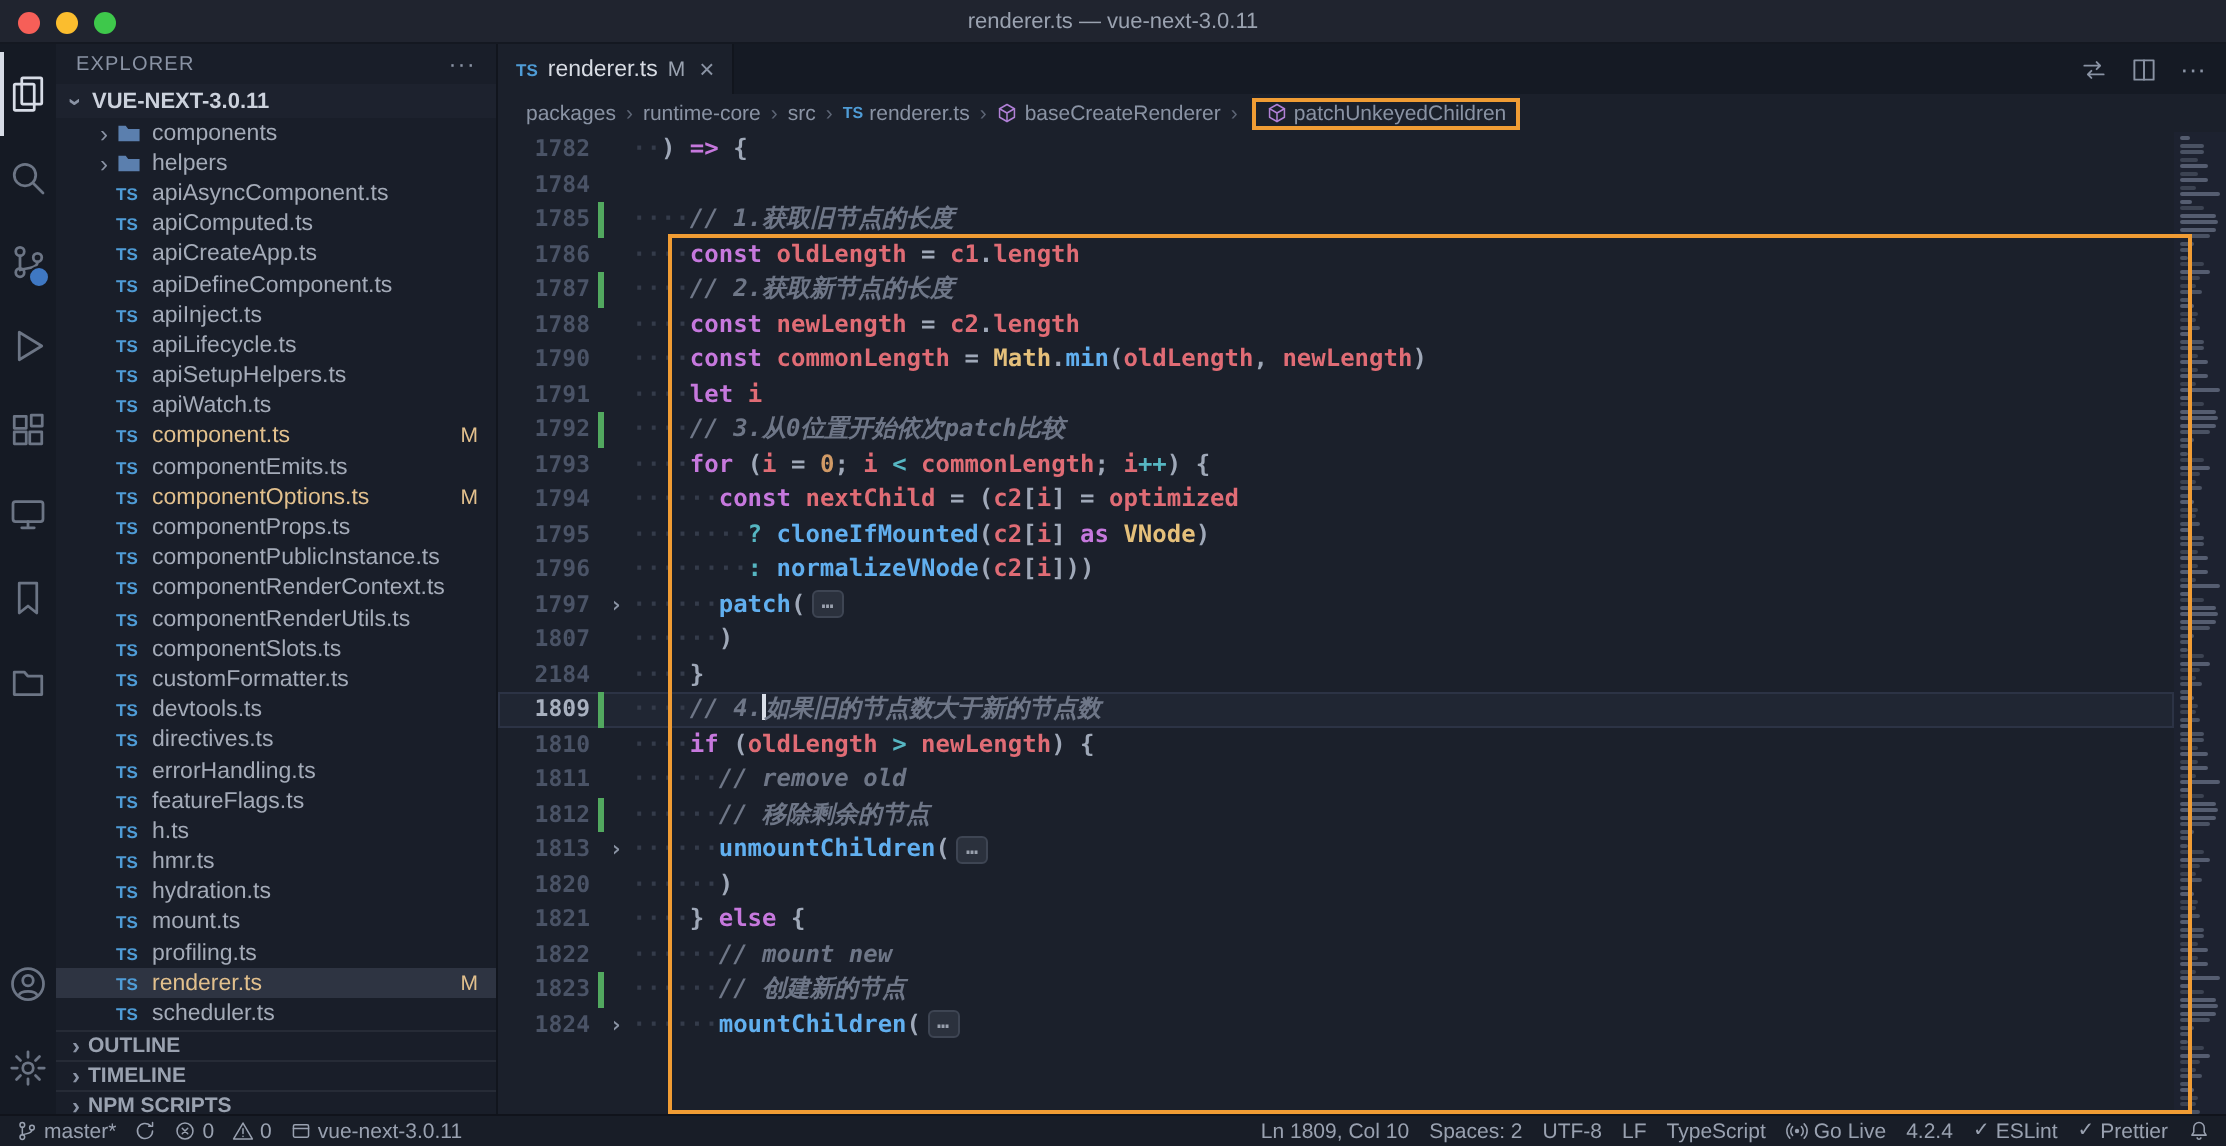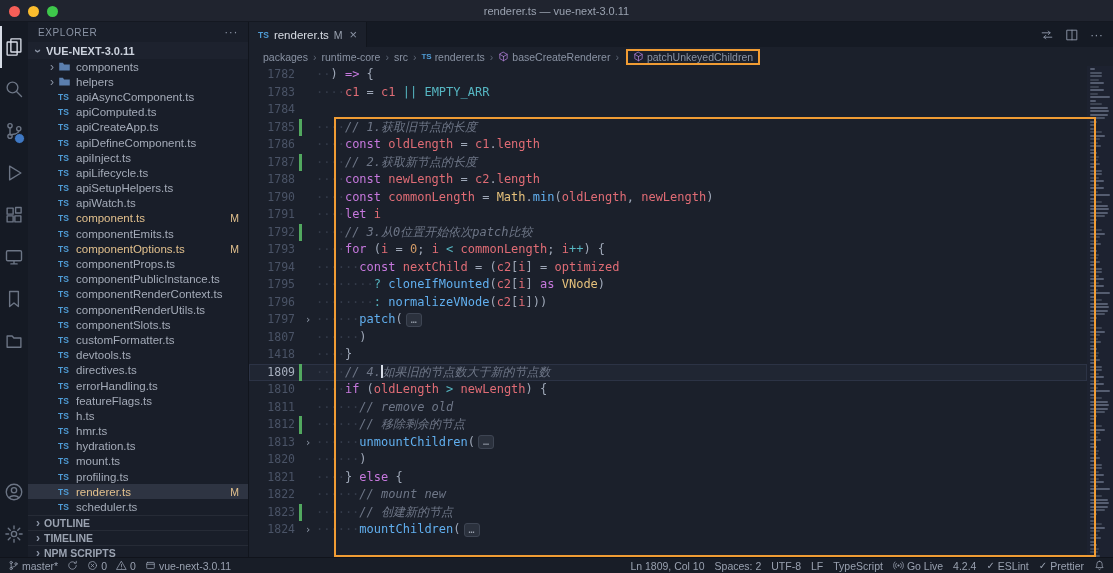--- a/index.html
+++ b/index.html
@@ -53,21 +53,21 @@
   .tab-close{color:#8a93a4;font-size:13px;margin-left:2px;cursor:pointer;}
   .tab-actions{margin-left:auto;display:flex;align-items:center;gap:11px;padding-right:10px;color:#8a93a4;}
   .tab-actions .ta{cursor:pointer;display:flex;align-items:center;font-size:13px;line-height:1;}
   .breadcrumbs{height:19px;flex:0 0 auto;display:flex;align-items:center;font-size:10.5px;color:#8a93a4;
     padding-left:14px;gap:3px;white-space:nowrap;}
   .bc-sep{color:#5d6575;margin:0 2px;}
   .bc-item{display:flex;align-items:center;gap:3px;cursor:pointer;}
   .bc-item .tsbadge{font-size:8px;}
   .mico{color:#b180d7;display:flex;align-items:center;}
   .bc-hl{border:2px solid #f09c34;padding:0 5px;margin-left:2px;height:16px;box-sizing:border-box;}
-  .code-wrap{flex:1;position:relative;overflow:hidden;}
+  .code-wrap{flex:1;position:relative;overflow:hidden;font-weight:bold;}
   .code-lines{position:absolute;top:0;left:0;right:26px;}
   .cl{display:flex;height:17.5px;line-height:17.5px;font-family:"DejaVu Sans Mono",monospace;font-size:12px;white-space:pre;}
   .cl .ln{width:46px;text-align:right;color:#4a5366;font-size:11.5px;flex:0 0 auto;}
   .cl.active .ln{color:#a8b0bf;}
   .cl.active{background:rgba(120,140,180,0.06);box-shadow:inset 0 0 0 1px #2c3345;}
   .gitbar{width:3px;margin-left:4px;flex:0 0 auto;}
   .gitbar.added{background:#52a85f;}
   .foldcol{width:12px;flex:0 0 auto;text-align:center;color:#8a93a4;font-size:11px;cursor:pointer;}
   .ctext{padding-left:2px;}
   .tk-w{color:#343b4a;}
@@ -425,36 +425,35 @@
                 <path d="M8 1.8l5.4 3.1v6.2L8 14.2l-5.4-3.1V4.9z"></path>
                 <path d="M8 8l5.4-3.1 M8 8v6.2 M8 8L2.6 4.9"></path>
               </svg>
             </span>
             <span>patchUnkeyedChildren</span>
           </span>
         </div>
       <div class="code-wrap">
         <div class="code-lines">
             <div class="cl"><span class="ln">1782</span><span class="gitbar"></span><span class="foldcol"></span><span class="ctext"><span class="tk-w">··</span><span class="tk-p">) </span><span class="tk-k">=&gt;</span><span class="tk-p"> {</span></span></div>
-            <div class="cl"><span class="ln">1783</span><span class="gitbar"></span><span class="foldcol"></span><span class="ctext"><span class="tk-w">····</span><span class="tk-v">c1 </span><span class="tk-p">= </span><span class="tk-v">c1 </span><span class="tk-o">|| </span><span class="tk-d">EMPTY_ARR</span></span></div>
             <div class="cl"><span class="ln">1784</span><span class="gitbar"></span><span class="foldcol"></span></div>
             <div class="cl"><span class="ln">1785</span><span class="gitbar added"></span><span class="foldcol"></span><span class="ctext"><span class="tk-w">····</span><span class="tk-c">// 1.获取旧节点的长度</span></span></div>
             <div class="cl"><span class="ln">1786</span><span class="gitbar"></span><span class="foldcol"></span><span class="ctext"><span class="tk-w">····</span><span class="tk-k">const </span><span class="tk-v">oldLength </span><span class="tk-p">= </span><span class="tk-v">c1</span><span class="tk-p">.</span><span class="tk-v">length</span></span></div>
             <div class="cl"><span class="ln">1787</span><span class="gitbar added"></span><span class="foldcol"></span><span class="ctext"><span class="tk-w">····</span><span class="tk-c">// 2.获取新节点的长度</span></span></div>
             <div class="cl"><span class="ln">1788</span><span class="gitbar"></span><span class="foldcol"></span><span class="ctext"><span class="tk-w">····</span><span class="tk-k">const </span><span class="tk-v">newLength </span><span class="tk-p">= </span><span class="tk-v">c2</span><span class="tk-p">.</span><span class="tk-v">length</span></span></div>
             <div class="cl"><span class="ln">1790</span><span class="gitbar"></span><span class="foldcol"></span><span class="ctext"><span class="tk-w">····</span><span class="tk-k">const </span><span class="tk-v">commonLength </span><span class="tk-p">= </span><span class="tk-t">Math</span><span class="tk-p">.</span><span class="tk-f">min</span><span class="tk-p">(</span><span class="tk-v">oldLength</span><span class="tk-p">, </span><span class="tk-v">newLength</span><span class="tk-p">)</span></span></div>
             <div class="cl"><span class="ln">1791</span><span class="gitbar"></span><span class="foldcol"></span><span class="ctext"><span class="tk-w">····</span><span class="tk-k">let </span><span class="tk-v">i</span></span></div>
             <div class="cl"><span class="ln">1792</span><span class="gitbar added"></span><span class="foldcol"></span><span class="ctext"><span class="tk-w">····</span><span class="tk-c">// 3.从0位置开始依次patch比较</span></span></div>
             <div class="cl"><span class="ln">1793</span><span class="gitbar"></span><span class="foldcol"></span><span class="ctext"><span class="tk-w">····</span><span class="tk-k">for </span><span class="tk-p">(</span><span class="tk-v">i </span><span class="tk-p">= </span><span class="tk-n">0</span><span class="tk-p">; </span><span class="tk-v">i </span><span class="tk-o">&lt; </span><span class="tk-v">commonLength</span><span class="tk-p">; </span><span class="tk-v">i</span><span class="tk-o">++</span><span class="tk-p">) {</span></span></div>
             <div class="cl"><span class="ln">1794</span><span class="gitbar"></span><span class="foldcol"></span><span class="ctext"><span class="tk-w">······</span><span class="tk-k">const </span><span class="tk-v">nextChild </span><span class="tk-p">= </span><span class="tk-p">(</span><span class="tk-v">c2</span><span class="tk-p">[</span><span class="tk-v">i</span><span class="tk-p">] </span><span class="tk-p">= </span><span class="tk-v">optimized</span></span></div>
             <div class="cl"><span class="ln">1795</span><span class="gitbar"></span><span class="foldcol"></span><span class="ctext"><span class="tk-w">········</span><span class="tk-o">? </span><span class="tk-f">cloneIfMounted</span><span class="tk-p">(</span><span class="tk-v">c2</span><span class="tk-p">[</span><span class="tk-v">i</span><span class="tk-p">]</span><span class="tk-k"> as </span><span class="tk-t">VNode</span><span class="tk-p">)</span></span></div>
             <div class="cl"><span class="ln">1796</span><span class="gitbar"></span><span class="foldcol"></span><span class="ctext"><span class="tk-w">········</span><span class="tk-o">: </span><span class="tk-f">normalizeVNode</span><span class="tk-p">(</span><span class="tk-v">c2</span><span class="tk-p">[</span><span class="tk-v">i</span><span class="tk-p">]</span><span class="tk-p">))</span></span></div>
             <div class="cl"><span class="ln">1797</span><span class="gitbar"></span><span class="foldcol">›</span><span class="ctext"><span class="tk-w">······</span><span class="tk-f">patch</span><span class="tk-p">(</span><span class="tk-x">…</span></span></div>
             <div class="cl"><span class="ln">1807</span><span class="gitbar"></span><span class="foldcol"></span><span class="ctext"><span class="tk-w">······</span><span class="tk-p">)</span></span></div>
-            <div class="cl"><span class="ln">1418</span><span class="gitbar"></span><span class="foldcol"></span><span class="ctext"><span class="tk-w">····</span><span class="tk-p">}</span></span></div>
+            <div class="cl"><span class="ln">2184</span><span class="gitbar"></span><span class="foldcol"></span><span class="ctext"><span class="tk-w">····</span><span class="tk-p">}</span></span></div>
             <div class="cl active"><span class="ln">1809</span><span class="gitbar added"></span><span class="foldcol"></span><span class="ctext"><span class="tk-w">····</span><span class="tk-c">// 4.</span><span class="cursor"></span><span class="tk-c">如果旧的节点数大于新的节点数</span></span></div>
             <div class="cl"><span class="ln">1810</span><span class="gitbar"></span><span class="foldcol"></span><span class="ctext"><span class="tk-w">····</span><span class="tk-k">if </span><span class="tk-p">(</span><span class="tk-v">oldLength </span><span class="tk-o">&gt; </span><span class="tk-v">newLength</span><span class="tk-p">) {</span></span></div>
             <div class="cl"><span class="ln">1811</span><span class="gitbar"></span><span class="foldcol"></span><span class="ctext"><span class="tk-w">······</span><span class="tk-c">// remove old</span></span></div>
             <div class="cl"><span class="ln">1812</span><span class="gitbar added"></span><span class="foldcol"></span><span class="ctext"><span class="tk-w">······</span><span class="tk-c">// 移除剩余的节点</span></span></div>
             <div class="cl"><span class="ln">1813</span><span class="gitbar"></span><span class="foldcol">›</span><span class="ctext"><span class="tk-w">······</span><span class="tk-f">unmountChildren</span><span class="tk-p">(</span><span class="tk-x">…</span></span></div>
             <div class="cl"><span class="ln">1820</span><span class="gitbar"></span><span class="foldcol"></span><span class="ctext"><span class="tk-w">······</span><span class="tk-p">)</span></span></div>
             <div class="cl"><span class="ln">1821</span><span class="gitbar"></span><span class="foldcol"></span><span class="ctext"><span class="tk-w">····</span><span class="tk-p">} </span><span class="tk-k">else</span><span class="tk-p"> {</span></span></div>
             <div class="cl"><span class="ln">1822</span><span class="gitbar"></span><span class="foldcol"></span><span class="ctext"><span class="tk-w">······</span><span class="tk-c">// mount new</span></span></div>
             <div class="cl"><span class="ln">1823</span><span class="gitbar added"></span><span class="foldcol"></span><span class="ctext"><span class="tk-w">······</span><span class="tk-c">// 创建新的节点</span></span></div>
             <div class="cl"><span class="ln">1824</span><span class="gitbar"></span><span class="foldcol">›</span><span class="ctext"><span class="tk-w">······</span><span class="tk-f">mountChildren</span><span class="tk-p">(</span><span class="tk-x">…</span></span></div>

